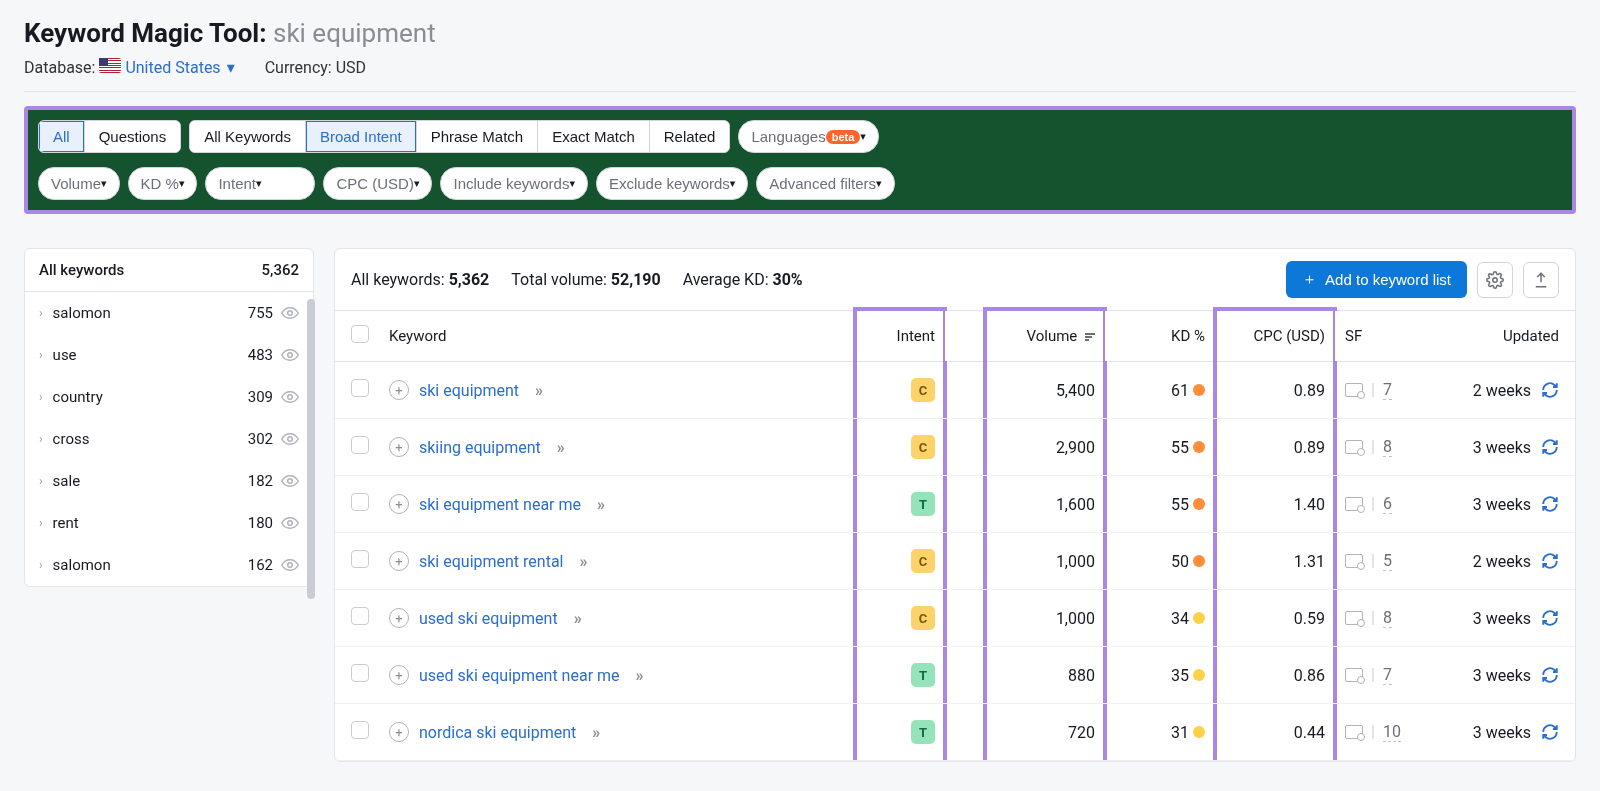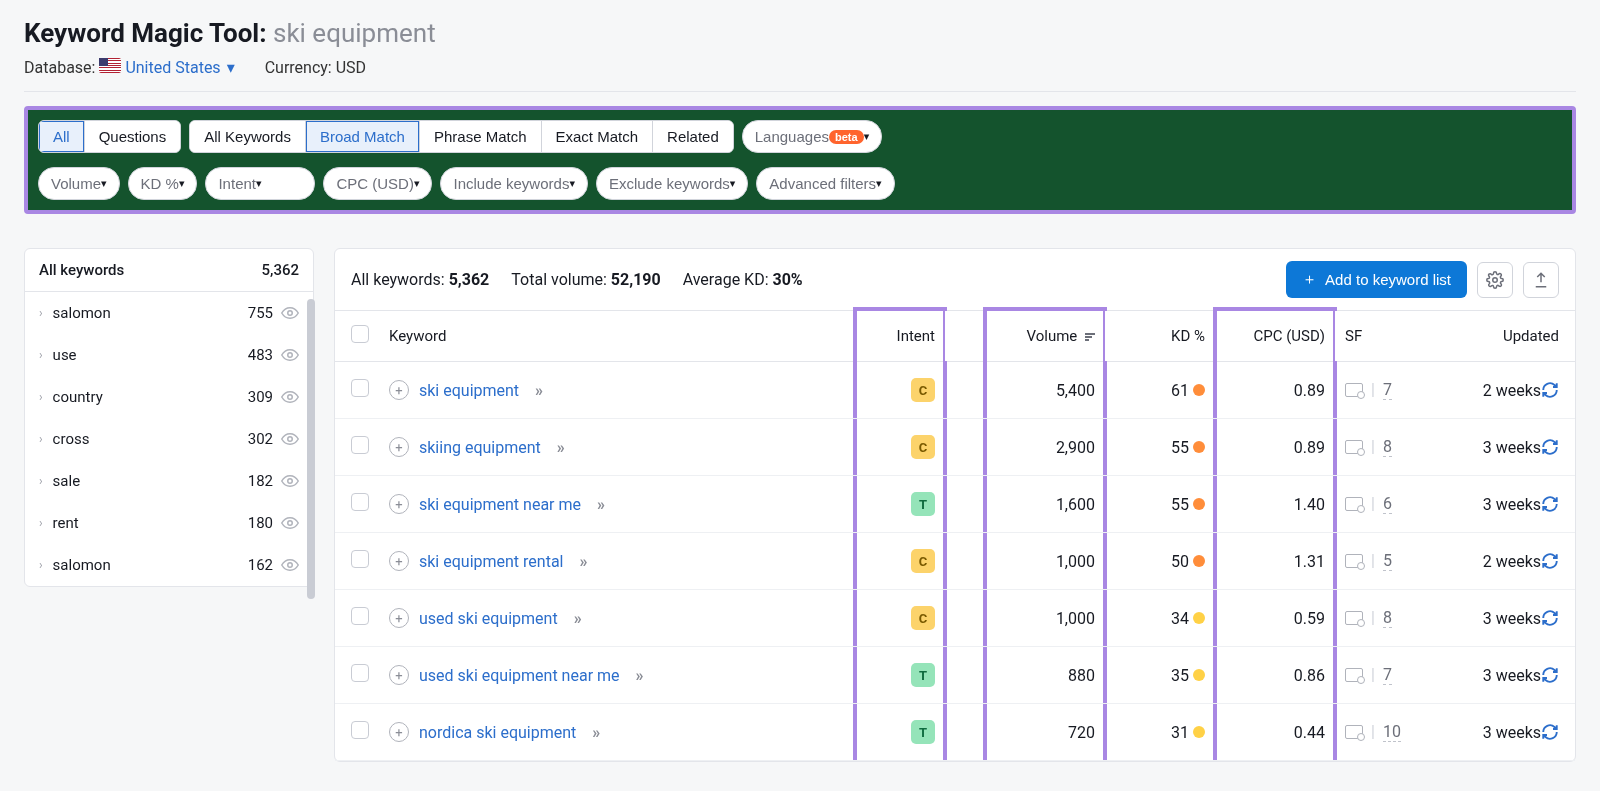--- a/index.html
+++ b/index.html
@@ -60,21 +60,21 @@
 .intent-C { background:#fcd36b; color:#7a5a00; }
 .intent-T { background:#95e4b9; color:#0f6b3f; }
 .kd-cell { display:inline-flex; align-items:center; gap:4px; justify-content:flex-end; }
 .kd-dot { width:12px; height:12px; border-radius:50%; display:inline-block; }
 .dot-orange { background:#ff8d3a; }
 .dot-yellow { background:#ffd146; }
 .sf-cell { display:inline-flex; align-items:center; gap:8px; }
 .sf-icon { width:18px; height:14px; border:1.5px solid #b0b3bb; border-radius:2px; position:relative; }
 .sf-icon::after { content:""; position:absolute; width:6px; height:6px; border:1.5px solid #b0b3bb; border-radius:50%; right:-3px; bottom:-3px; background:#fff; }
 .sf-num { color:#6c6f79; border-bottom:1px dashed #c0c3cb; }
-.updated-cell { display:inline-flex; align-items:center; justify-content:flex-end; }
+.updated-cell { display:inline-flex; align-items:center; gap:10px; justify-content:flex-end; }
 .refresh-sm { color:#2c6ecb; cursor:pointer; display: inline-flex;}
 .chk { width:18px; height:18px; border:1.5px solid #c9ccd4; border-radius:4px; display:inline-block; cursor:pointer; }
 .sort-ico { margin-left:4px; display:inline-flex; flex-direction:column; gap:1px; vertical-align:middle; }
 .sort-ico span { width:10px; height:2px; background:#6c6f79; display:block; }
 .sort-ico span:nth-child(2){ width:7px; }
 .sort-ico span:nth-child(3){ width:4px; }
 .highlight-col-border td.hl-i, .highlight-col-border td.hl-v, .highlight-col-border td.hl-c { position: relative; }
 td.hl-i::before, td.hl-v::before, td.hl-c::before { content:""; position:absolute; left:-2px; top:0; bottom:0; border-left:4px solid #a987e3; }
 td.hl-i::after, td.hl-v::after, td.hl-c::after { content:""; position:absolute; right:-2px; top:0; bottom:0; border-right:4px solid #a987e3; }
 thead th.hl { position:relative; }
@@ -110,21 +110,21 @@
 <div class="divider"></div>
 
 <div class="filters-wrap">
   <div class="filter-row">
     <div class="seg-group">
       <button class="seg-btn active">All</button>
       <button class="seg-btn">Questions</button>
     </div>
     <div class="seg-group">
       <button class="seg-btn">All Keywords</button>
-      <button class="seg-btn active">Broad Match</button>
+      <button class="seg-btn active">Broad Intent</button>
       <button class="seg-btn">Phrase Match</button>
       <button class="seg-btn">Exact Match</button>
       <button class="seg-btn">Related</button>
     </div>
     <button class="filter-btn">
       <span>Languages</span>
       <span class="beta-badge">beta</span>
       <span class="chev">▾</span>
     </button>
   </div>

